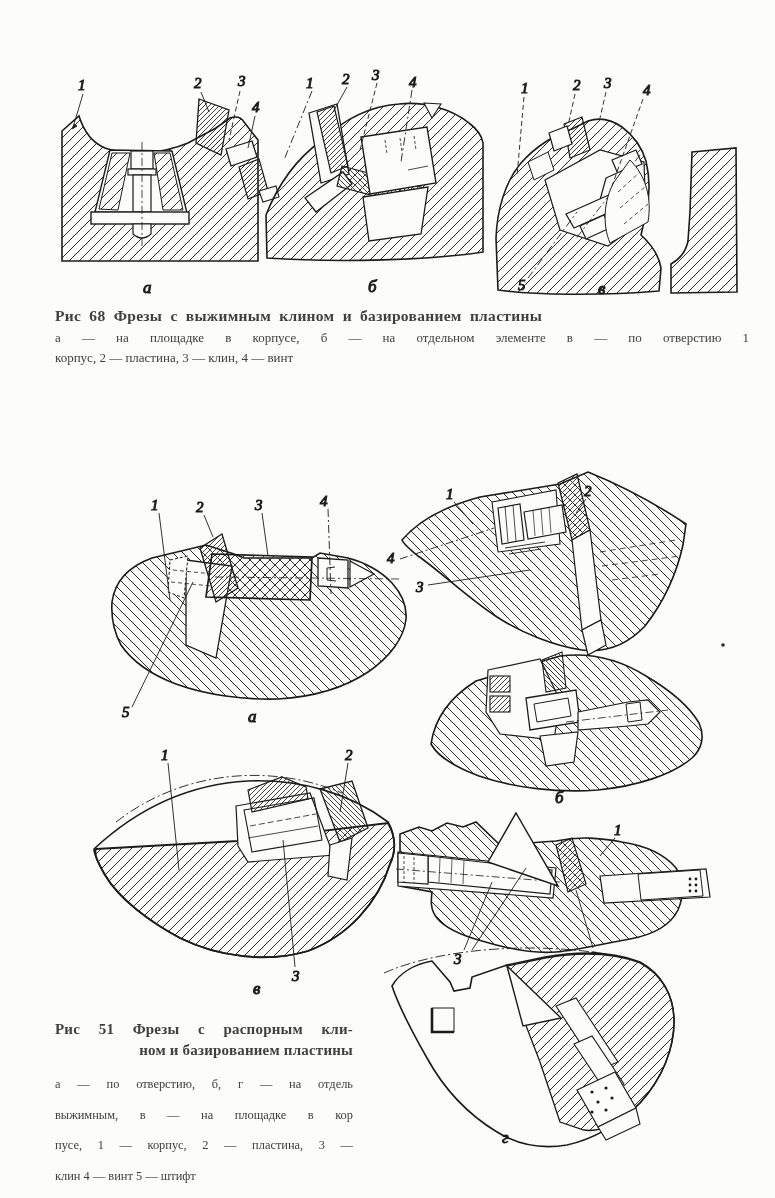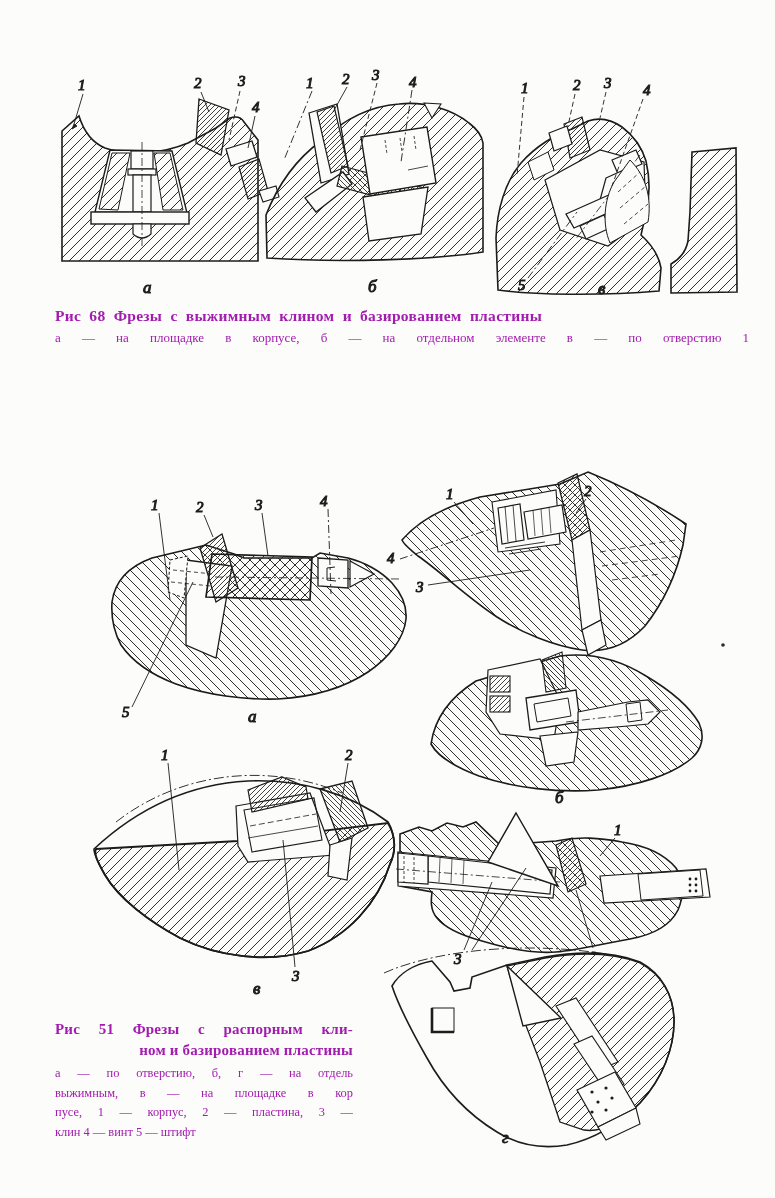--- a/index.html
+++ b/index.html
@@ -3,27 +3,27 @@
 <meta charset="utf-8">
 <style>
   html,body{margin:0;padding:0;background:#e8e8e8;}
   #page{
     position:relative; width:775px; height:1198px;
     background:#fcfcfa; overflow:hidden;
     font-family:"Liberation Serif","DejaVu Serif",serif;
     color:#242424;
   }
   #figs{position:absolute;left:0;top:0;}
-  .cap{position:absolute;color:#a21caf;}
+  .cap{position:absolute;color:#404040;}
   .cap68{left:55px;top:307px;width:694px;}
   .cap68 .t{font-size:15.5px;font-weight:700;letter-spacing:.3px;word-spacing:4px;}
   .cap68 .l{font-size:13px;line-height:15px;margin-top:5px;}
   .cap69{left:55px;top:1019px;width:298px;}
   .cap69 .t{font-size:15px;font-weight:700;line-height:21px;letter-spacing:.2px;text-align:right;}
-  .cap69 .lg{font-size:12.4px;line-height:14.6px;margin-top:5px;}
+  .cap69 .lg{font-size:12.4px;line-height:14.6px;margin-top:16px;}
   .jl{text-align:justify;text-align-last:justify;}
   .nl{text-align:left;}
   svg text{font-family:"Liberation Serif","DejaVu Serif",serif;font-style:italic;fill:#222;}
   .co{font-size:15px;}
   .vl{font-size:17px;}
 </style>
 </head>
 <body>
 
 <div id="page">
@@ -298,20 +298,21 @@
     </g>
     <text class="vl" x="502" y="1143">г</text>
   </g>
 
   <circle cx="723" cy="645" r="1.8" fill="#2a2a2a"></circle>
 </svg>
 
 <div class="cap cap68">
   <div class="t">Рис 68 Фрезы с выжимным клином и базированием пластины</div>
   <div class="l jl">а — на площадке в корпусе, б — на отдельном элементе в — по отверстию 1</div>
+  <div class="l nl">корпус, 2 — пластина, 3 — клин, 4 — винт</div>
 </div>
 
 <div class="cap cap69">
   <div class="t jl">Рис 51 Фрезы с распорным кли-</div>
   <div class="t nl">ном и базированием пластины</div>
   <div class="lg jl">а — по отверстию, б, г — на отдель</div>
   <div class="lg jl">выжимным, в — на площадке в кор</div>
   <div class="lg jl">пусе, 1 — корпус, 2 — пластина, 3 —</div>
   <div class="lg nl">клин 4 — винт 5 — штифт</div>
 </div>

